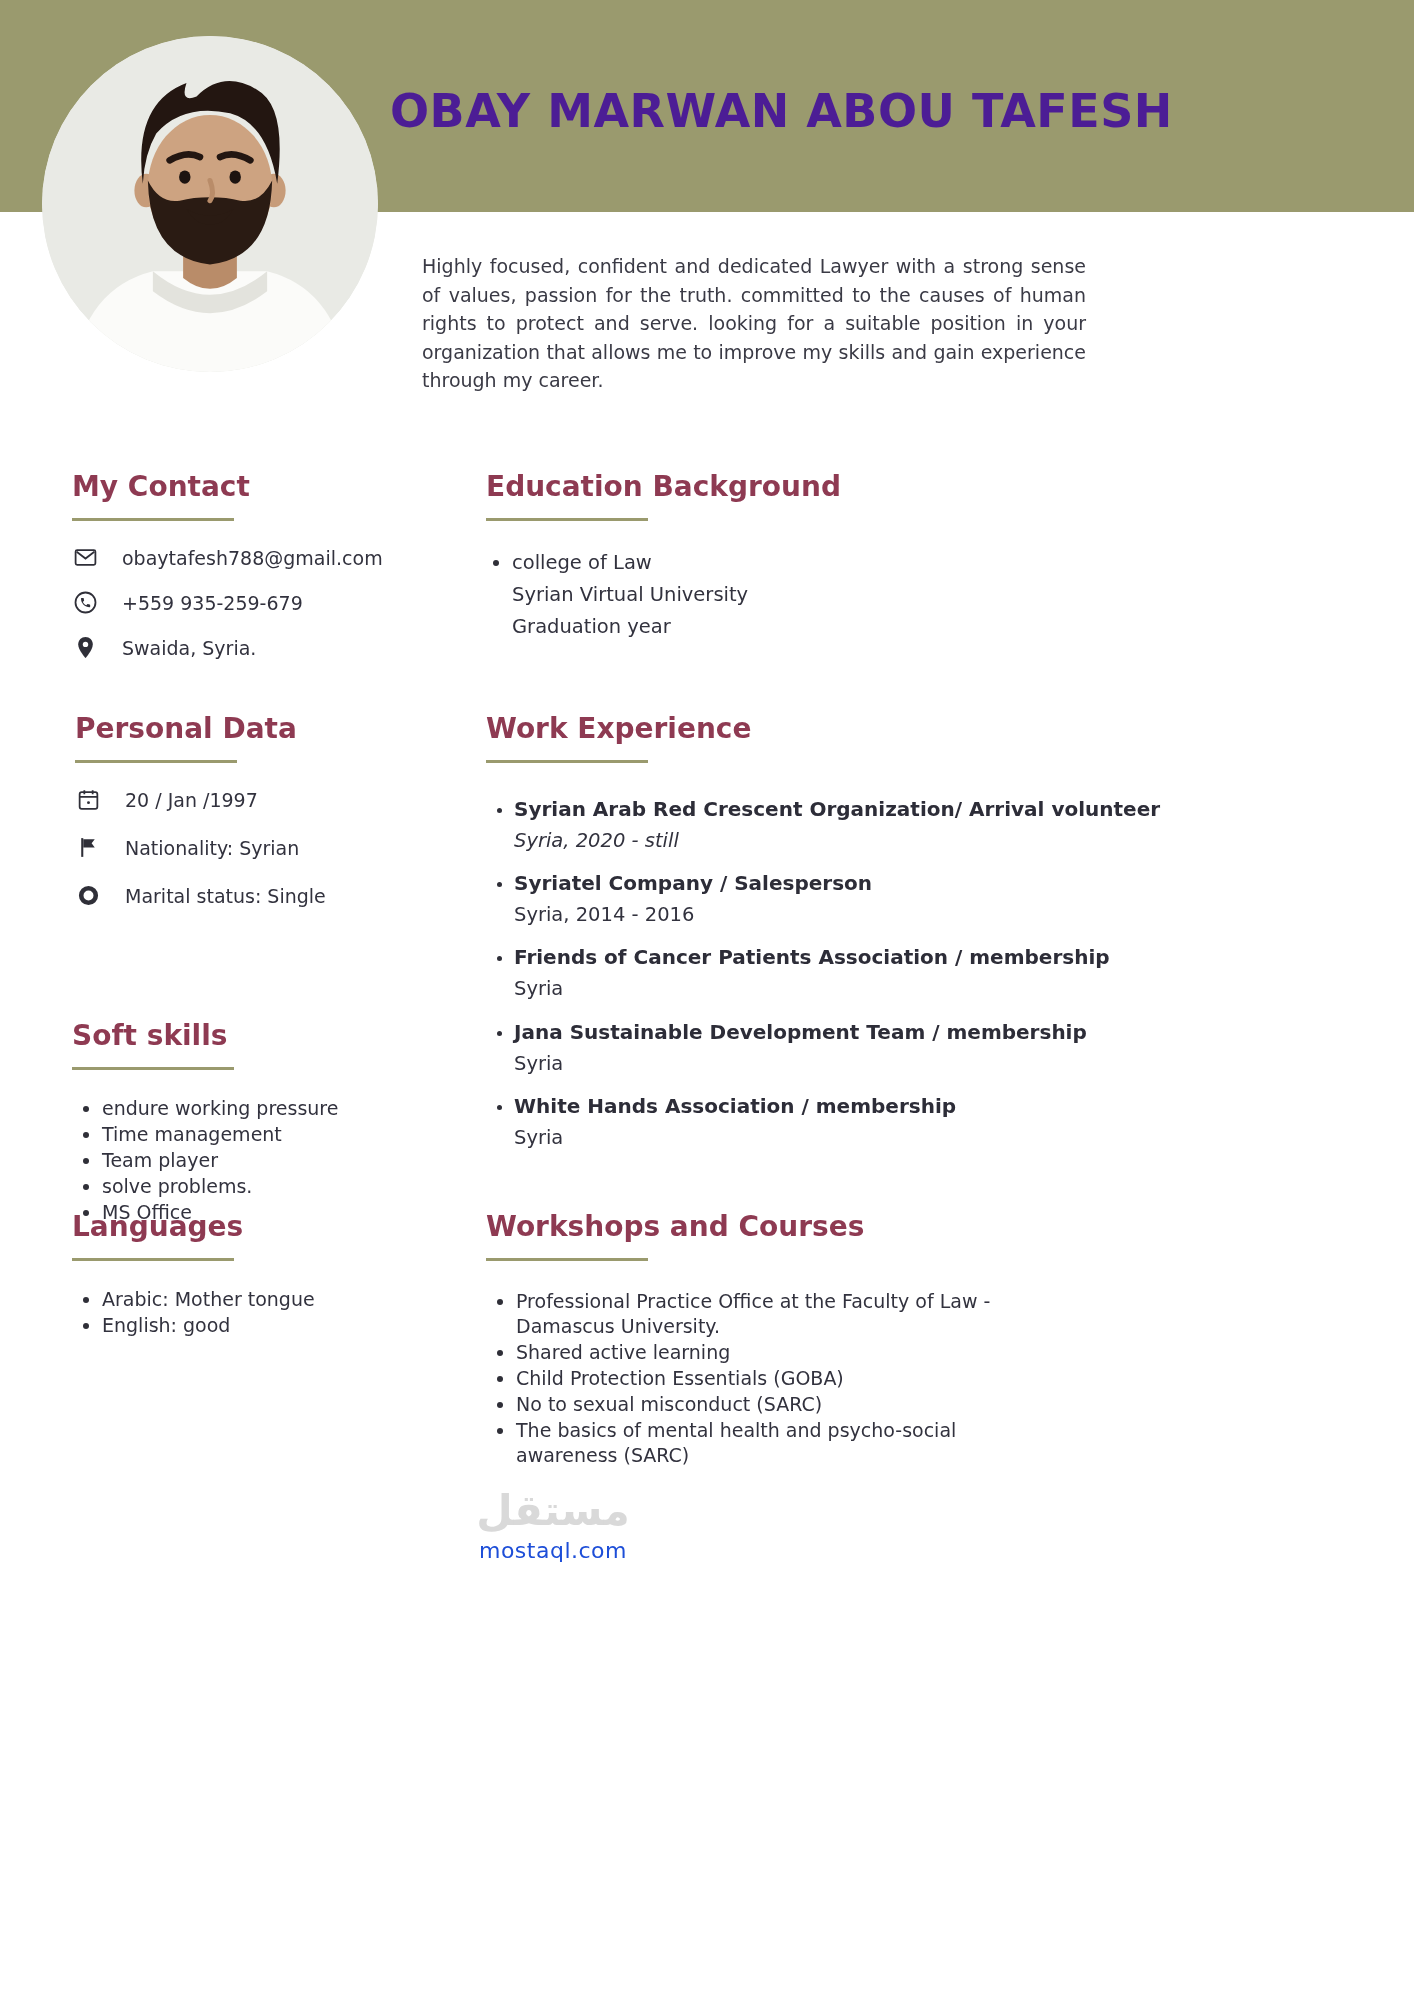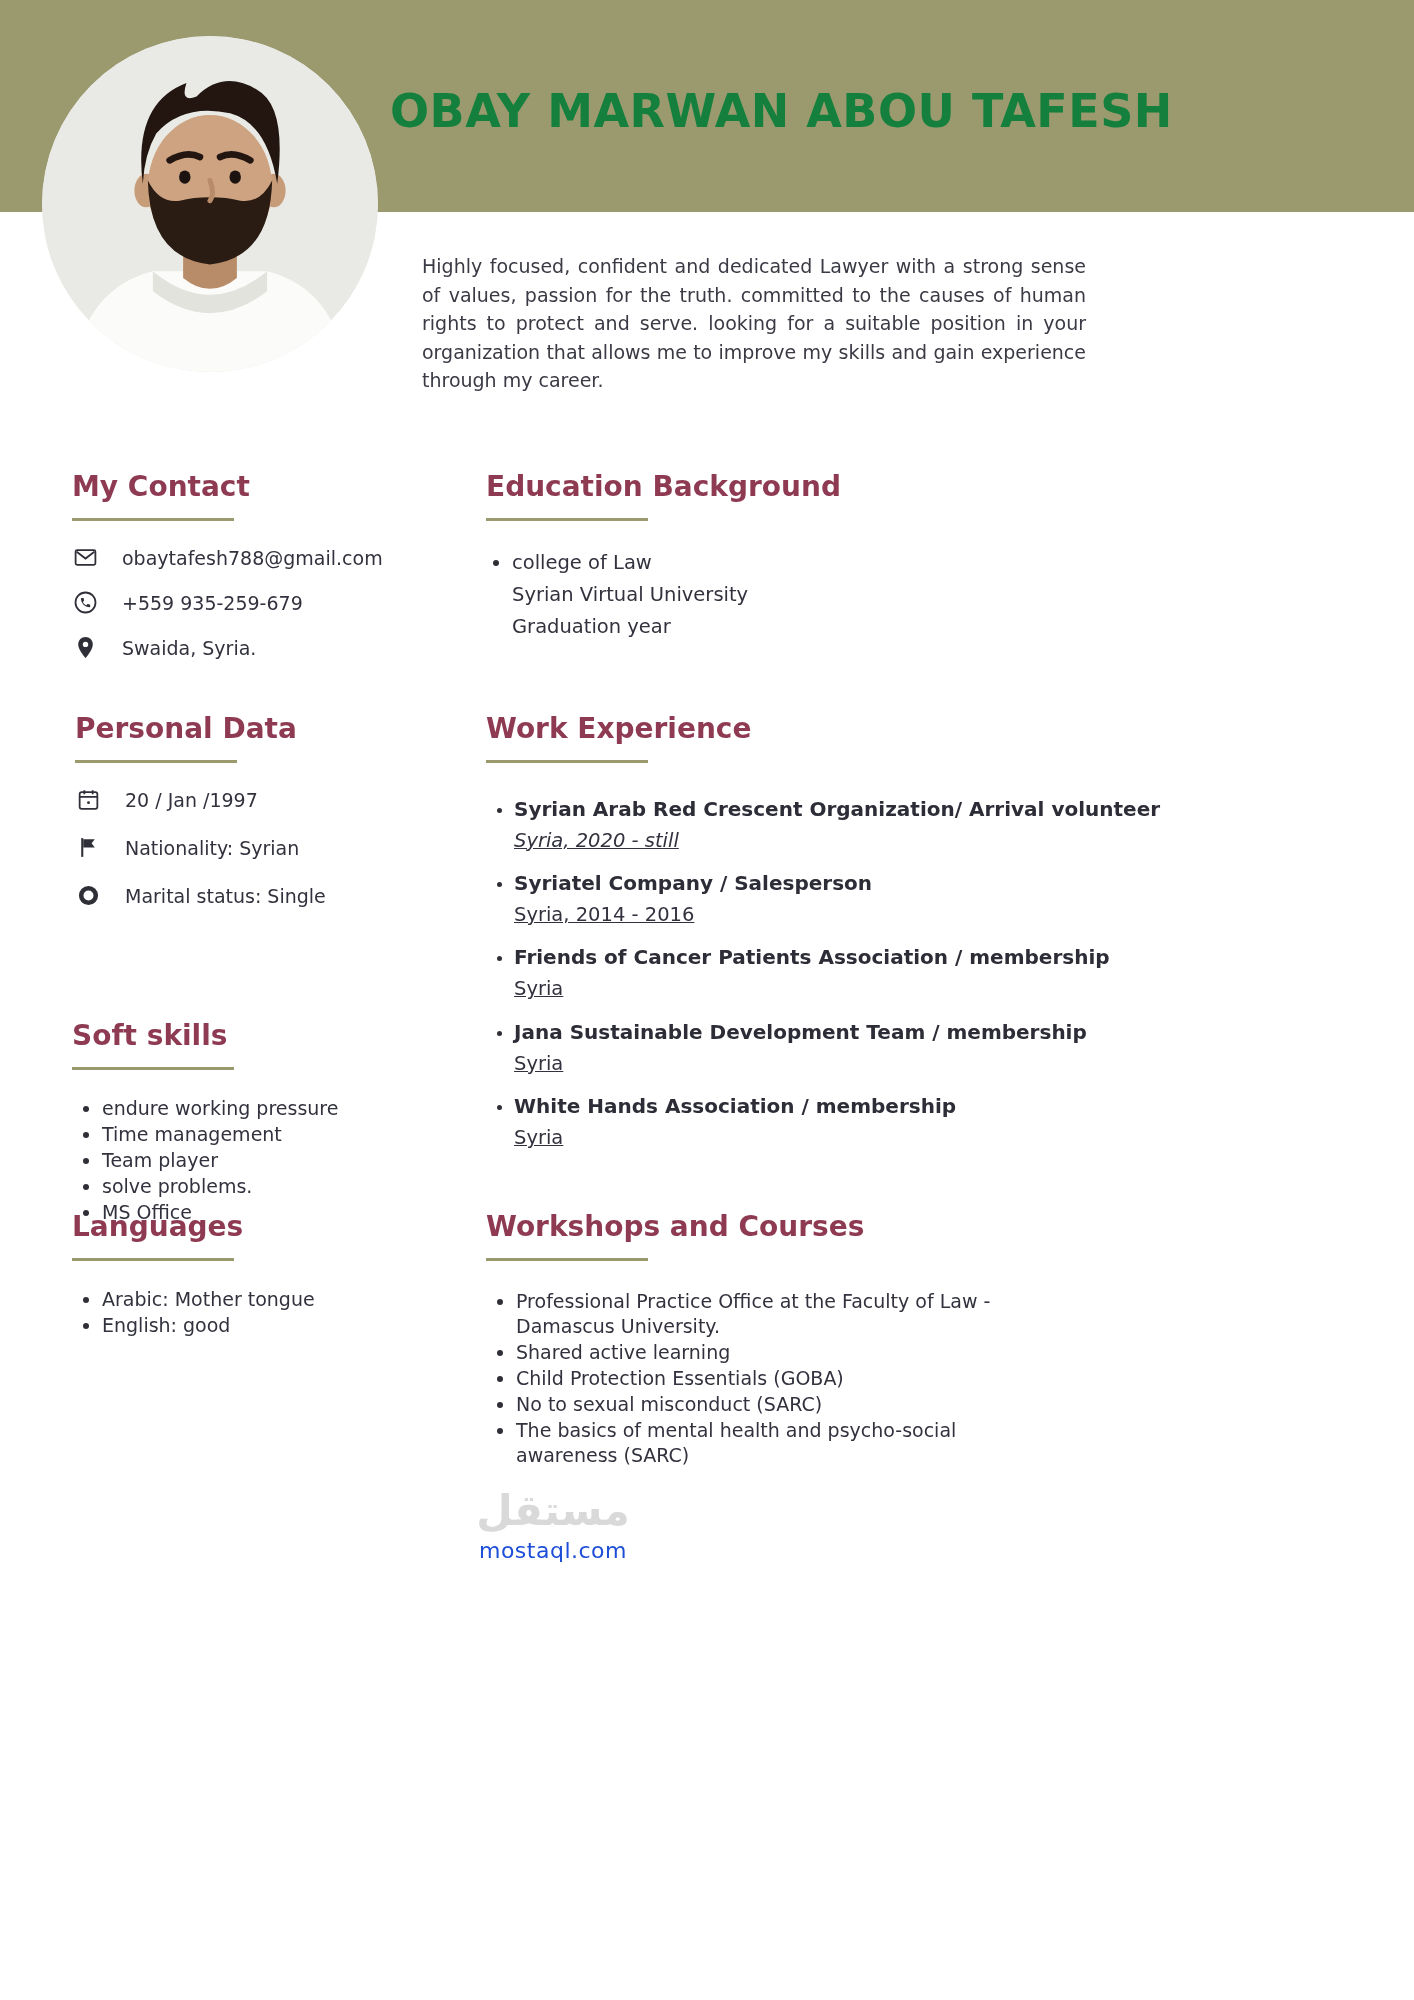--- a/index.html
+++ b/index.html
@@ -4,21 +4,21 @@
 <style>
   html,body{margin:0;padding:0;background:#ffffff;}
   body{font-family:"DejaVu Sans","Liberation Sans",sans-serif;}
   .page{position:relative;width:1414px;height:2000px;background:#ffffff;overflow:hidden;color:#32323e;}
 
   .band{position:absolute;left:0;top:0;width:100%;height:212px;background:#9a9a6e;}
 
   .avatar{position:absolute;left:42px;top:36px;width:336px;height:336px;border-radius:50%;overflow:hidden;background:#e9eae5;}
   .avatar svg{display:block;width:100%;height:100%;}
 
-  .name{position:absolute;left:390px;top:84px;margin:0;width:990px;font-size:46px;font-weight:700;letter-spacing:0.5px;color:#15803d;}
+  .name{position:absolute;left:390px;top:84px;margin:0;width:990px;font-size:46px;font-weight:700;letter-spacing:0.5px;color:#4c1d95;}
 
   .summary{position:absolute;left:410px;top:240px;width:664px;margin:12px;font-size:19px;line-height:1.5;text-align:justify;color:#3a3a45;}
 
   .sec{position:absolute;}
   .sec h2{margin:0;font-size:28px;font-weight:700;color:#8e3a52;line-height:1.2;}
   .rule{width:162px;height:3px;background:#9a9a6e;margin-top:14px;}
 
   .icon-list{list-style:none;margin:24px 0 0 0;padding:0;}
   .icon-list li{display:flex;align-items:center;gap:24px;margin-bottom:19px;font-size:19px;color:#32323e;}
   .personal .icon-list li{margin-bottom:22px;}
@@ -29,21 +29,21 @@
   .dot-list li{margin-bottom:1px;}
   .dot-list li::marker{color:#2f2f38;}
 
   .edu-list{margin:26px 0 0 0;padding-left:26px;font-size:19.5px;line-height:1.65;}
   .edu-list li::marker{color:#2f2f38;}
 
   .work-list{margin:34px 0 4px 0;padding-left:28px;}
   .work-list li{margin-bottom:18px;}
   .work-list li::marker{color:#2f2f38;}
   .work-list .role{font-size:20px;font-weight:700;color:#2d2d38;line-height:1.25;}
-  .work-list .detail{font-size:19.5px;margin-top:7px;color:#32323e;line-height:1.25;text-decoration:underline;}
+  .work-list .detail{font-size:19.5px;margin-top:7px;color:#32323e;line-height:1.25;}
   .work-list li:first-child .detail{font-style:italic;}
 
   .ws-list{margin:28px 0 0 0;padding-left:30px;font-size:19px;line-height:1.32;color:#32323e;width:520px;}
   .ws-list li{margin-bottom:1px;}
   .ws-list li::marker{color:#2f2f38;}
 
   .sec-contact{left:72px;top:470px;width:360px;}
   .sec-personal{left:75px;top:712px;width:360px;}
   .sec-soft{left:72px;top:1019px;width:360px;}
   .sec-lang{left:72px;top:1210px;width:380px;}

